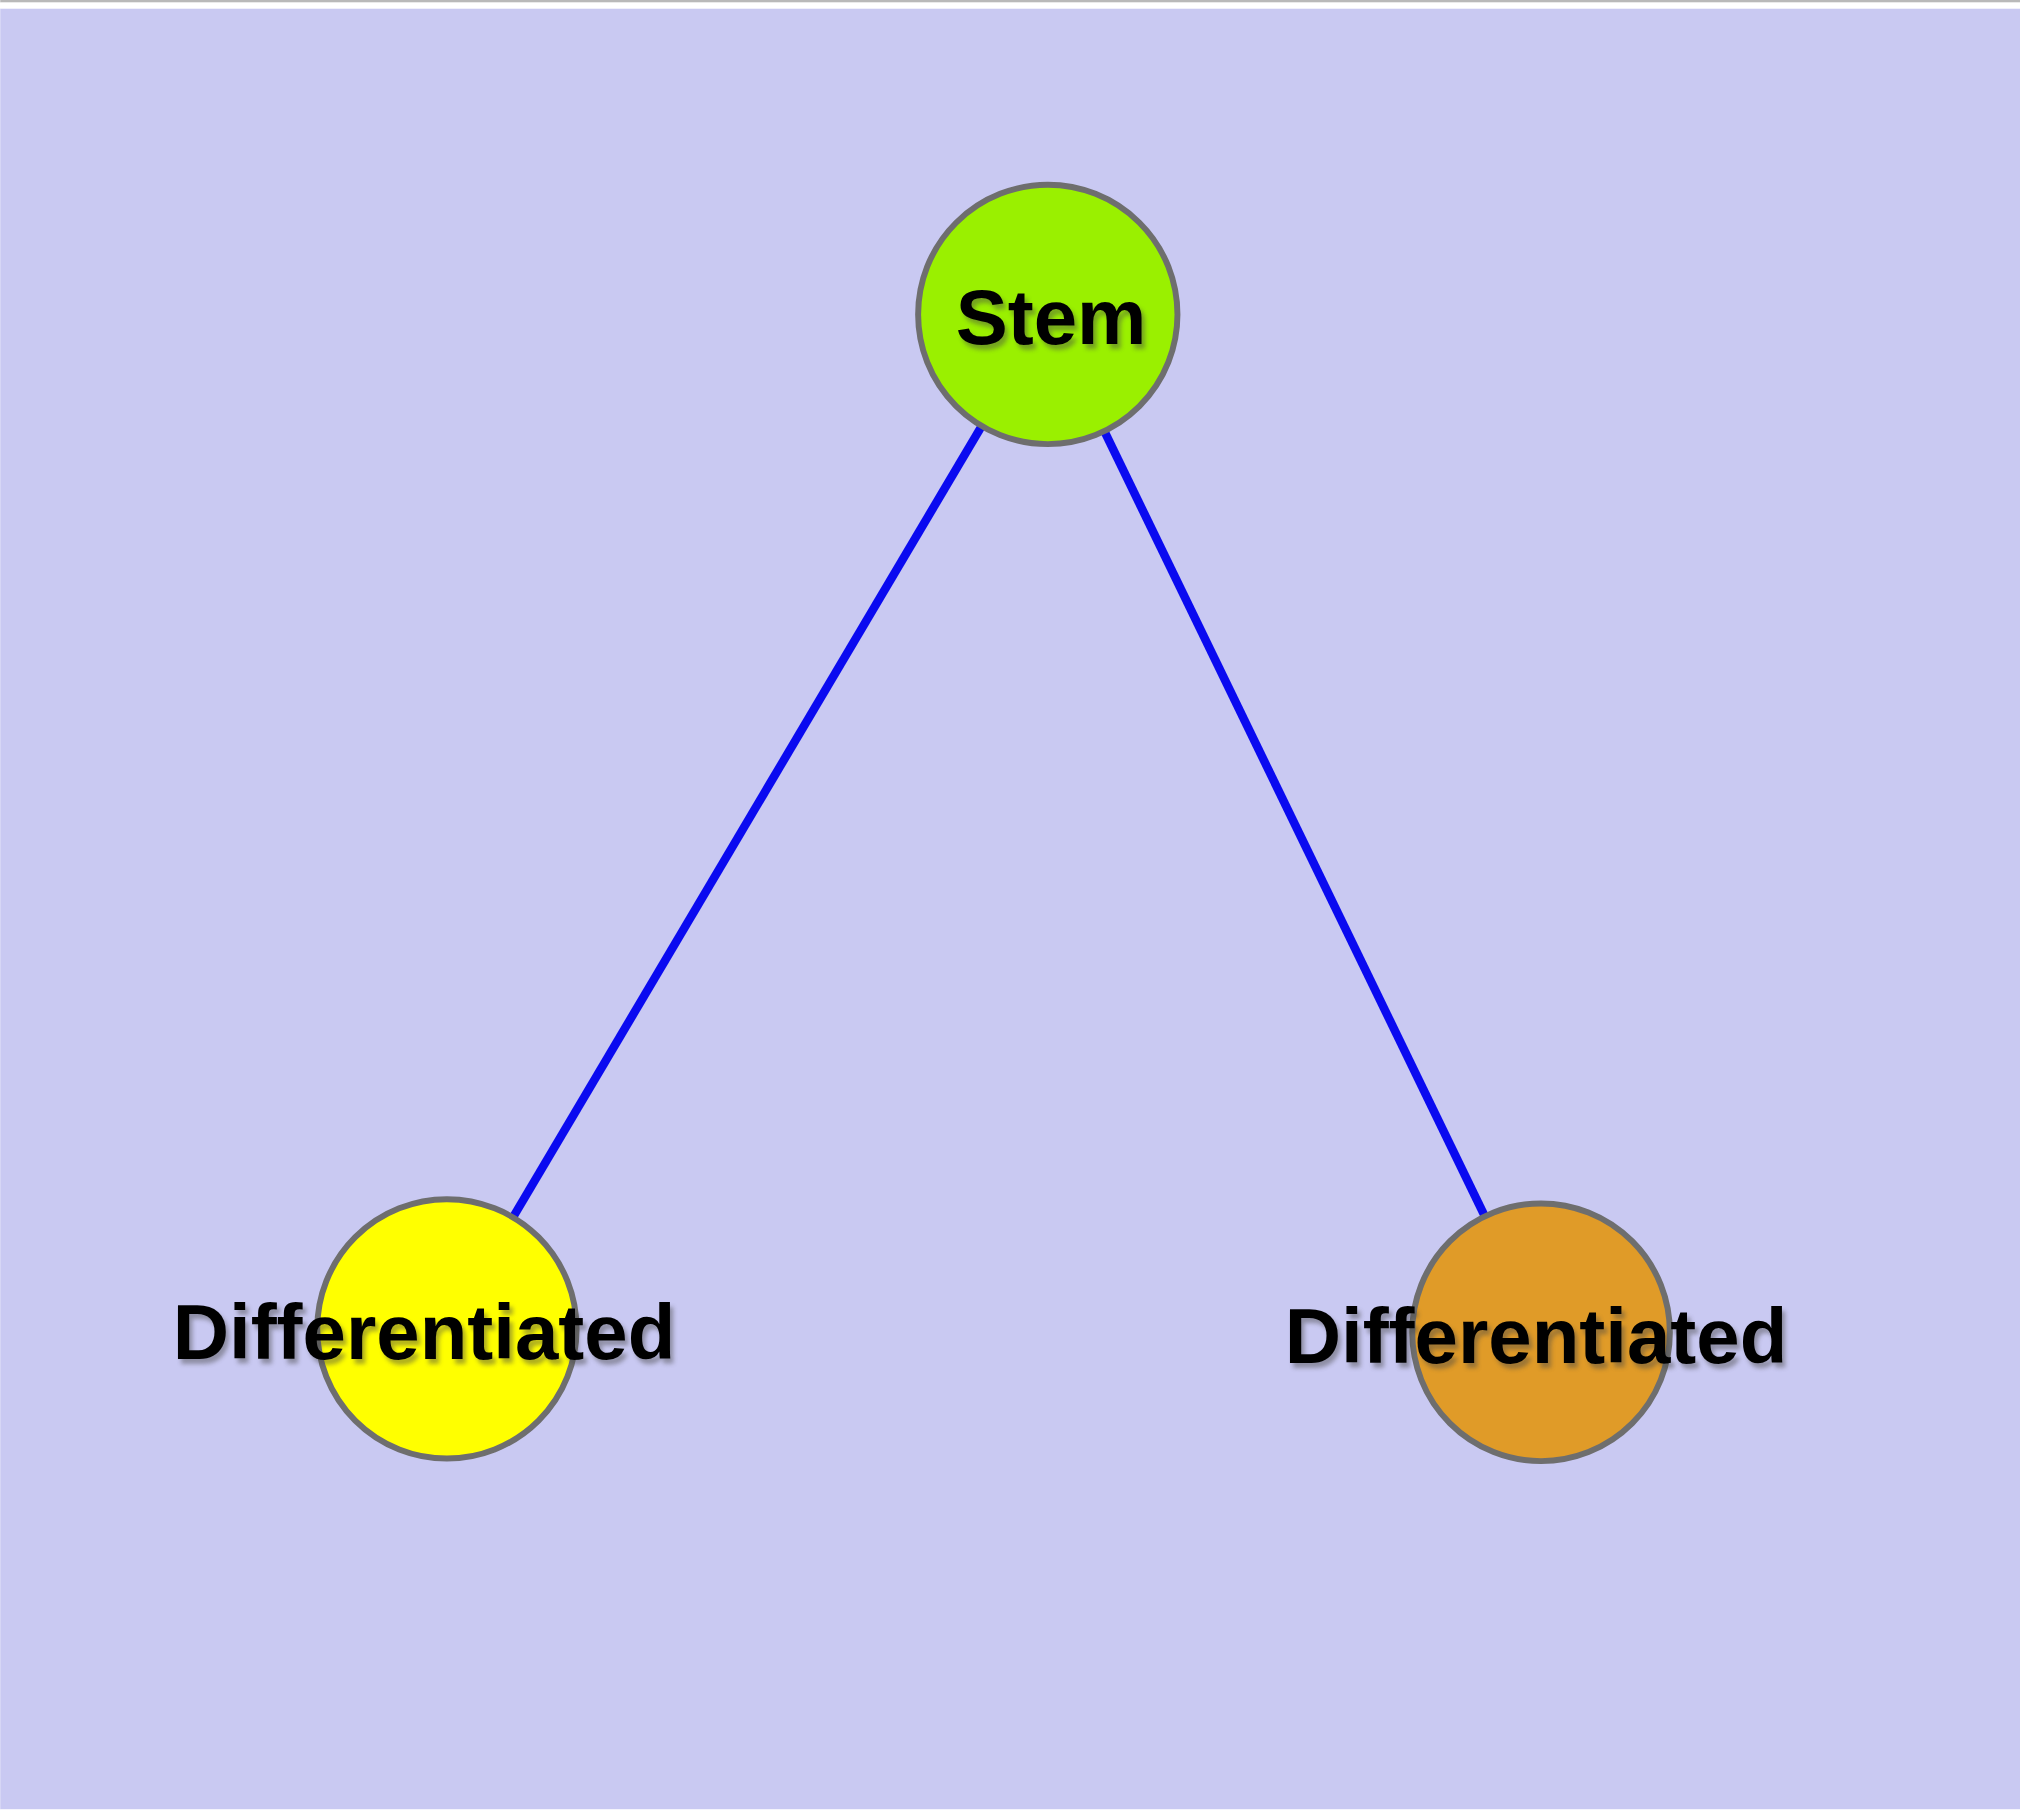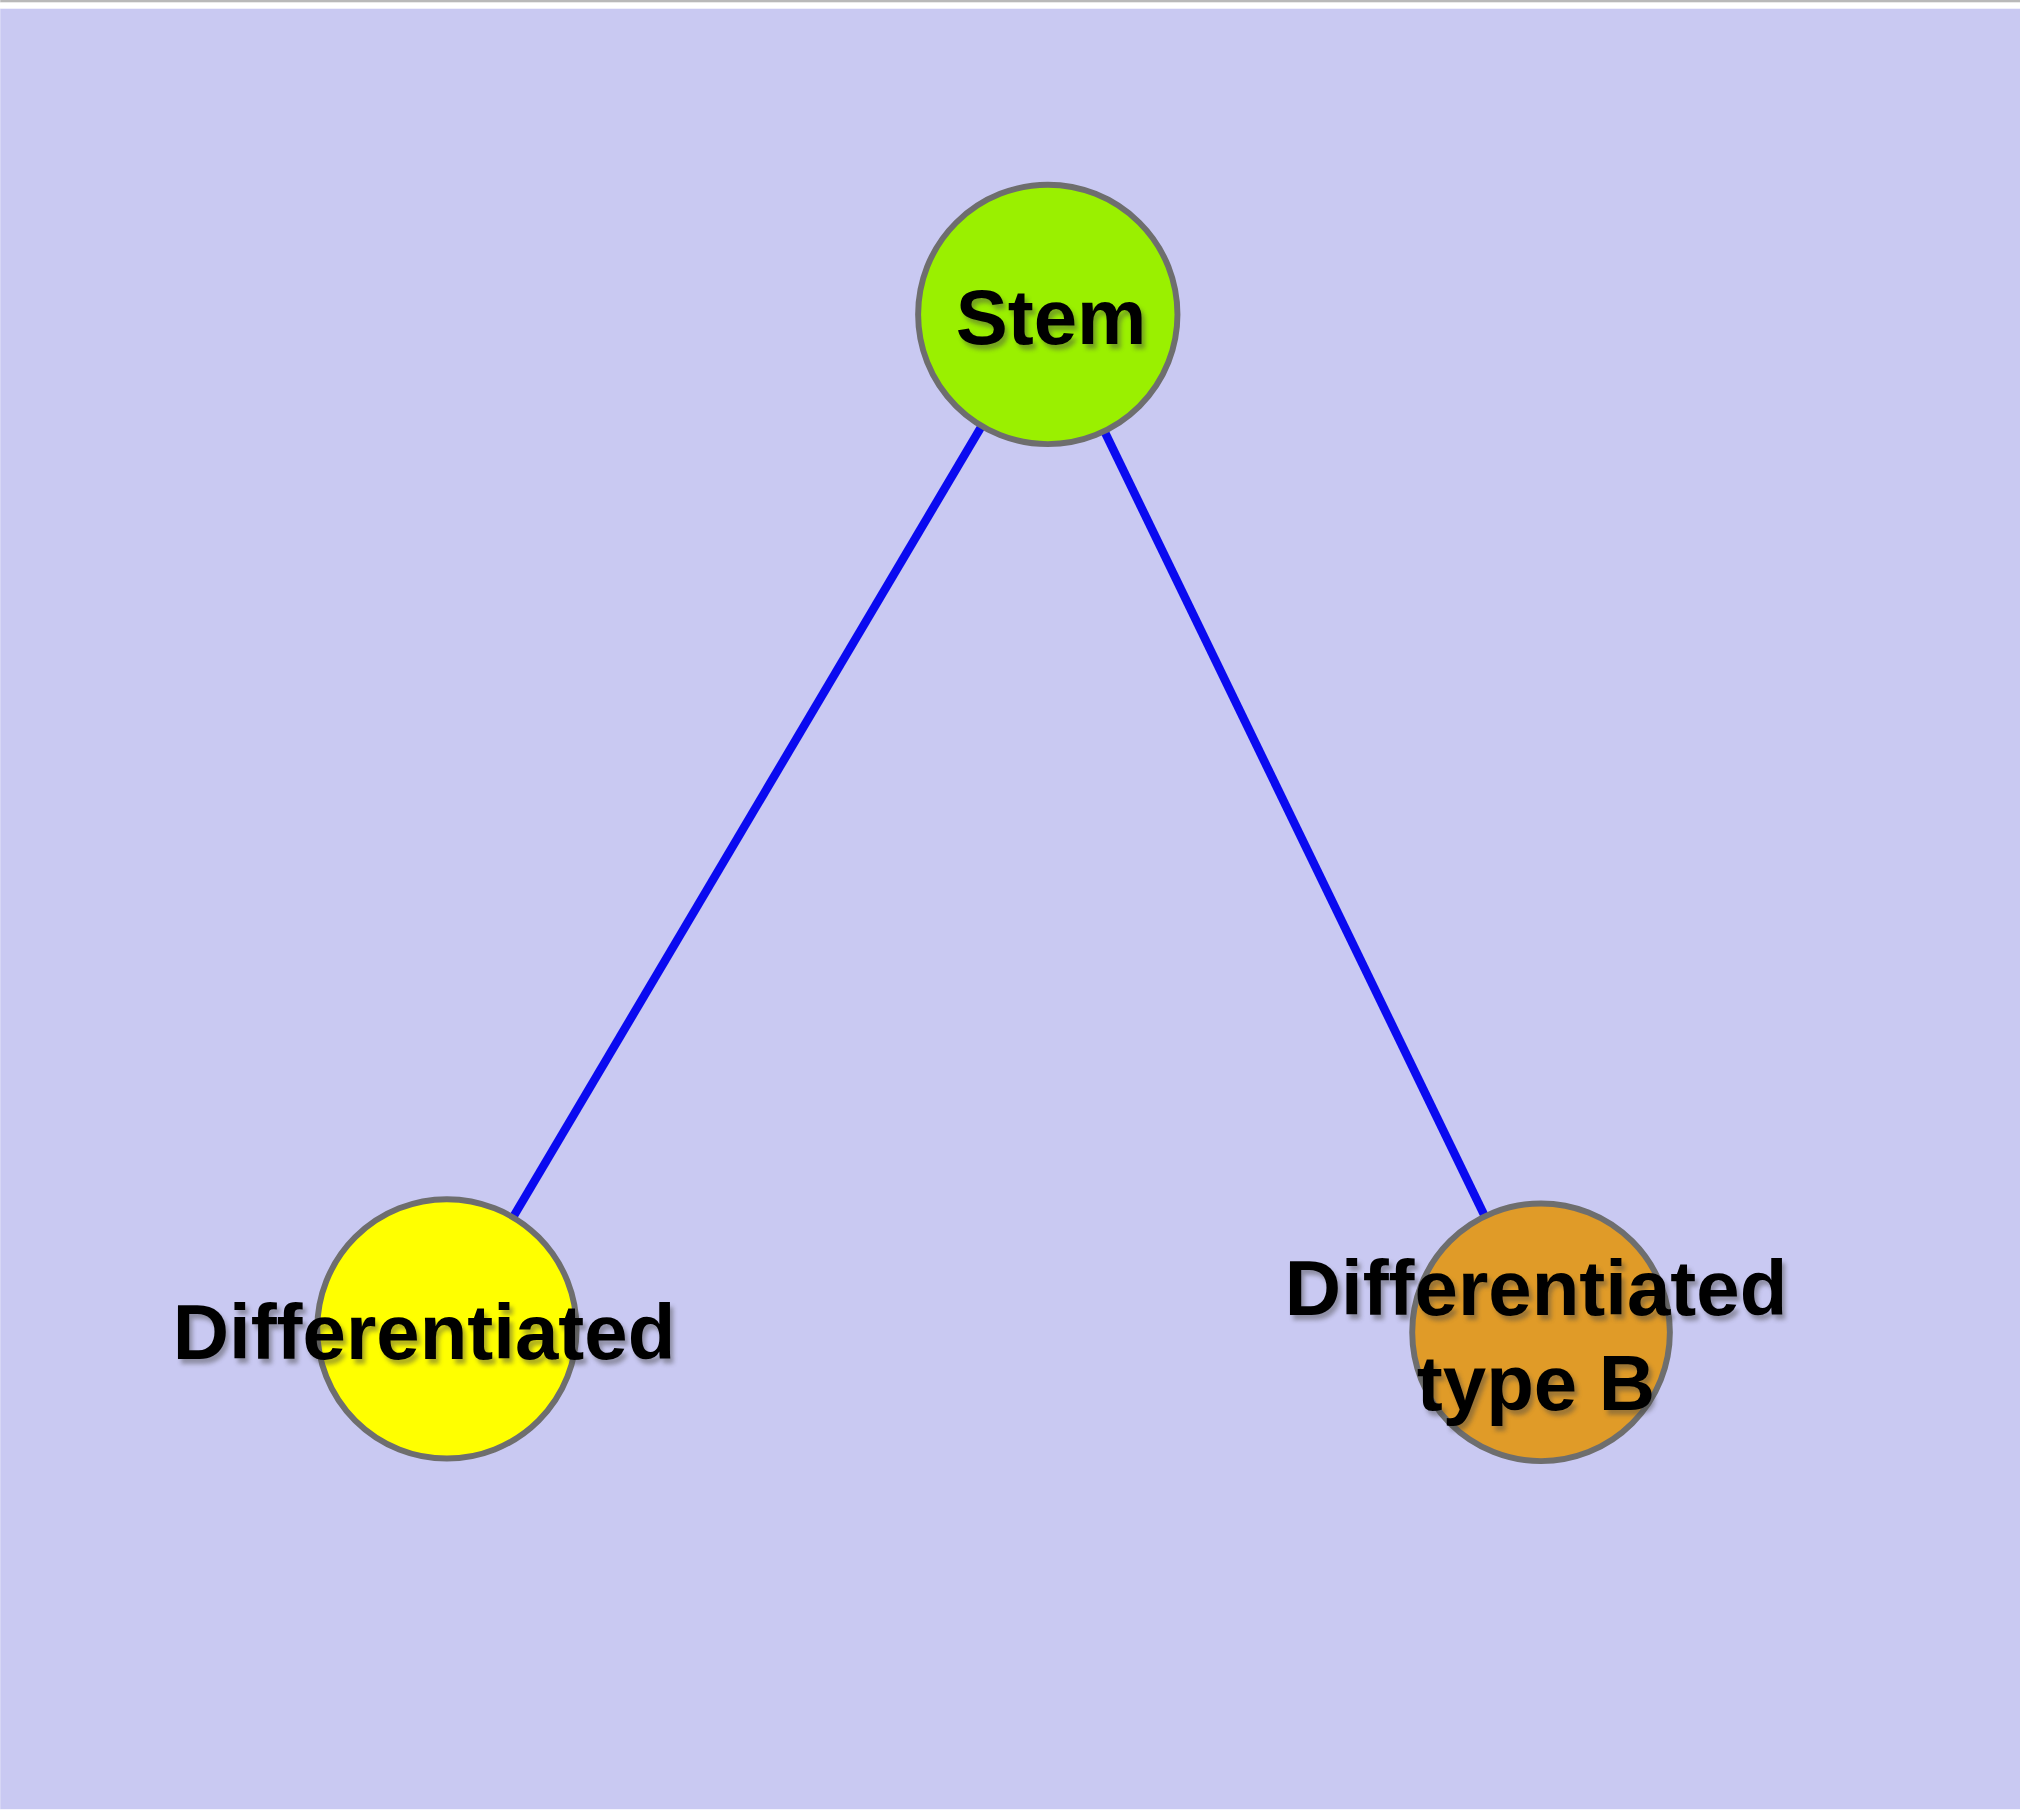--- a/index.html
+++ b/index.html
@@ -60,16 +60,15 @@
   </svg>
 
   <div id="stem-label" class="node-label">Stem</div>
 
   <div id="type-a-label" class="node-label">
     <div>Differentiated</div>
   </div>
 
   <div id="type-b-label" class="node-label">
     <div>Differentiated</div>
-    <div>type B</div>
   </div>
 </div>
 
 
 </body></html>

